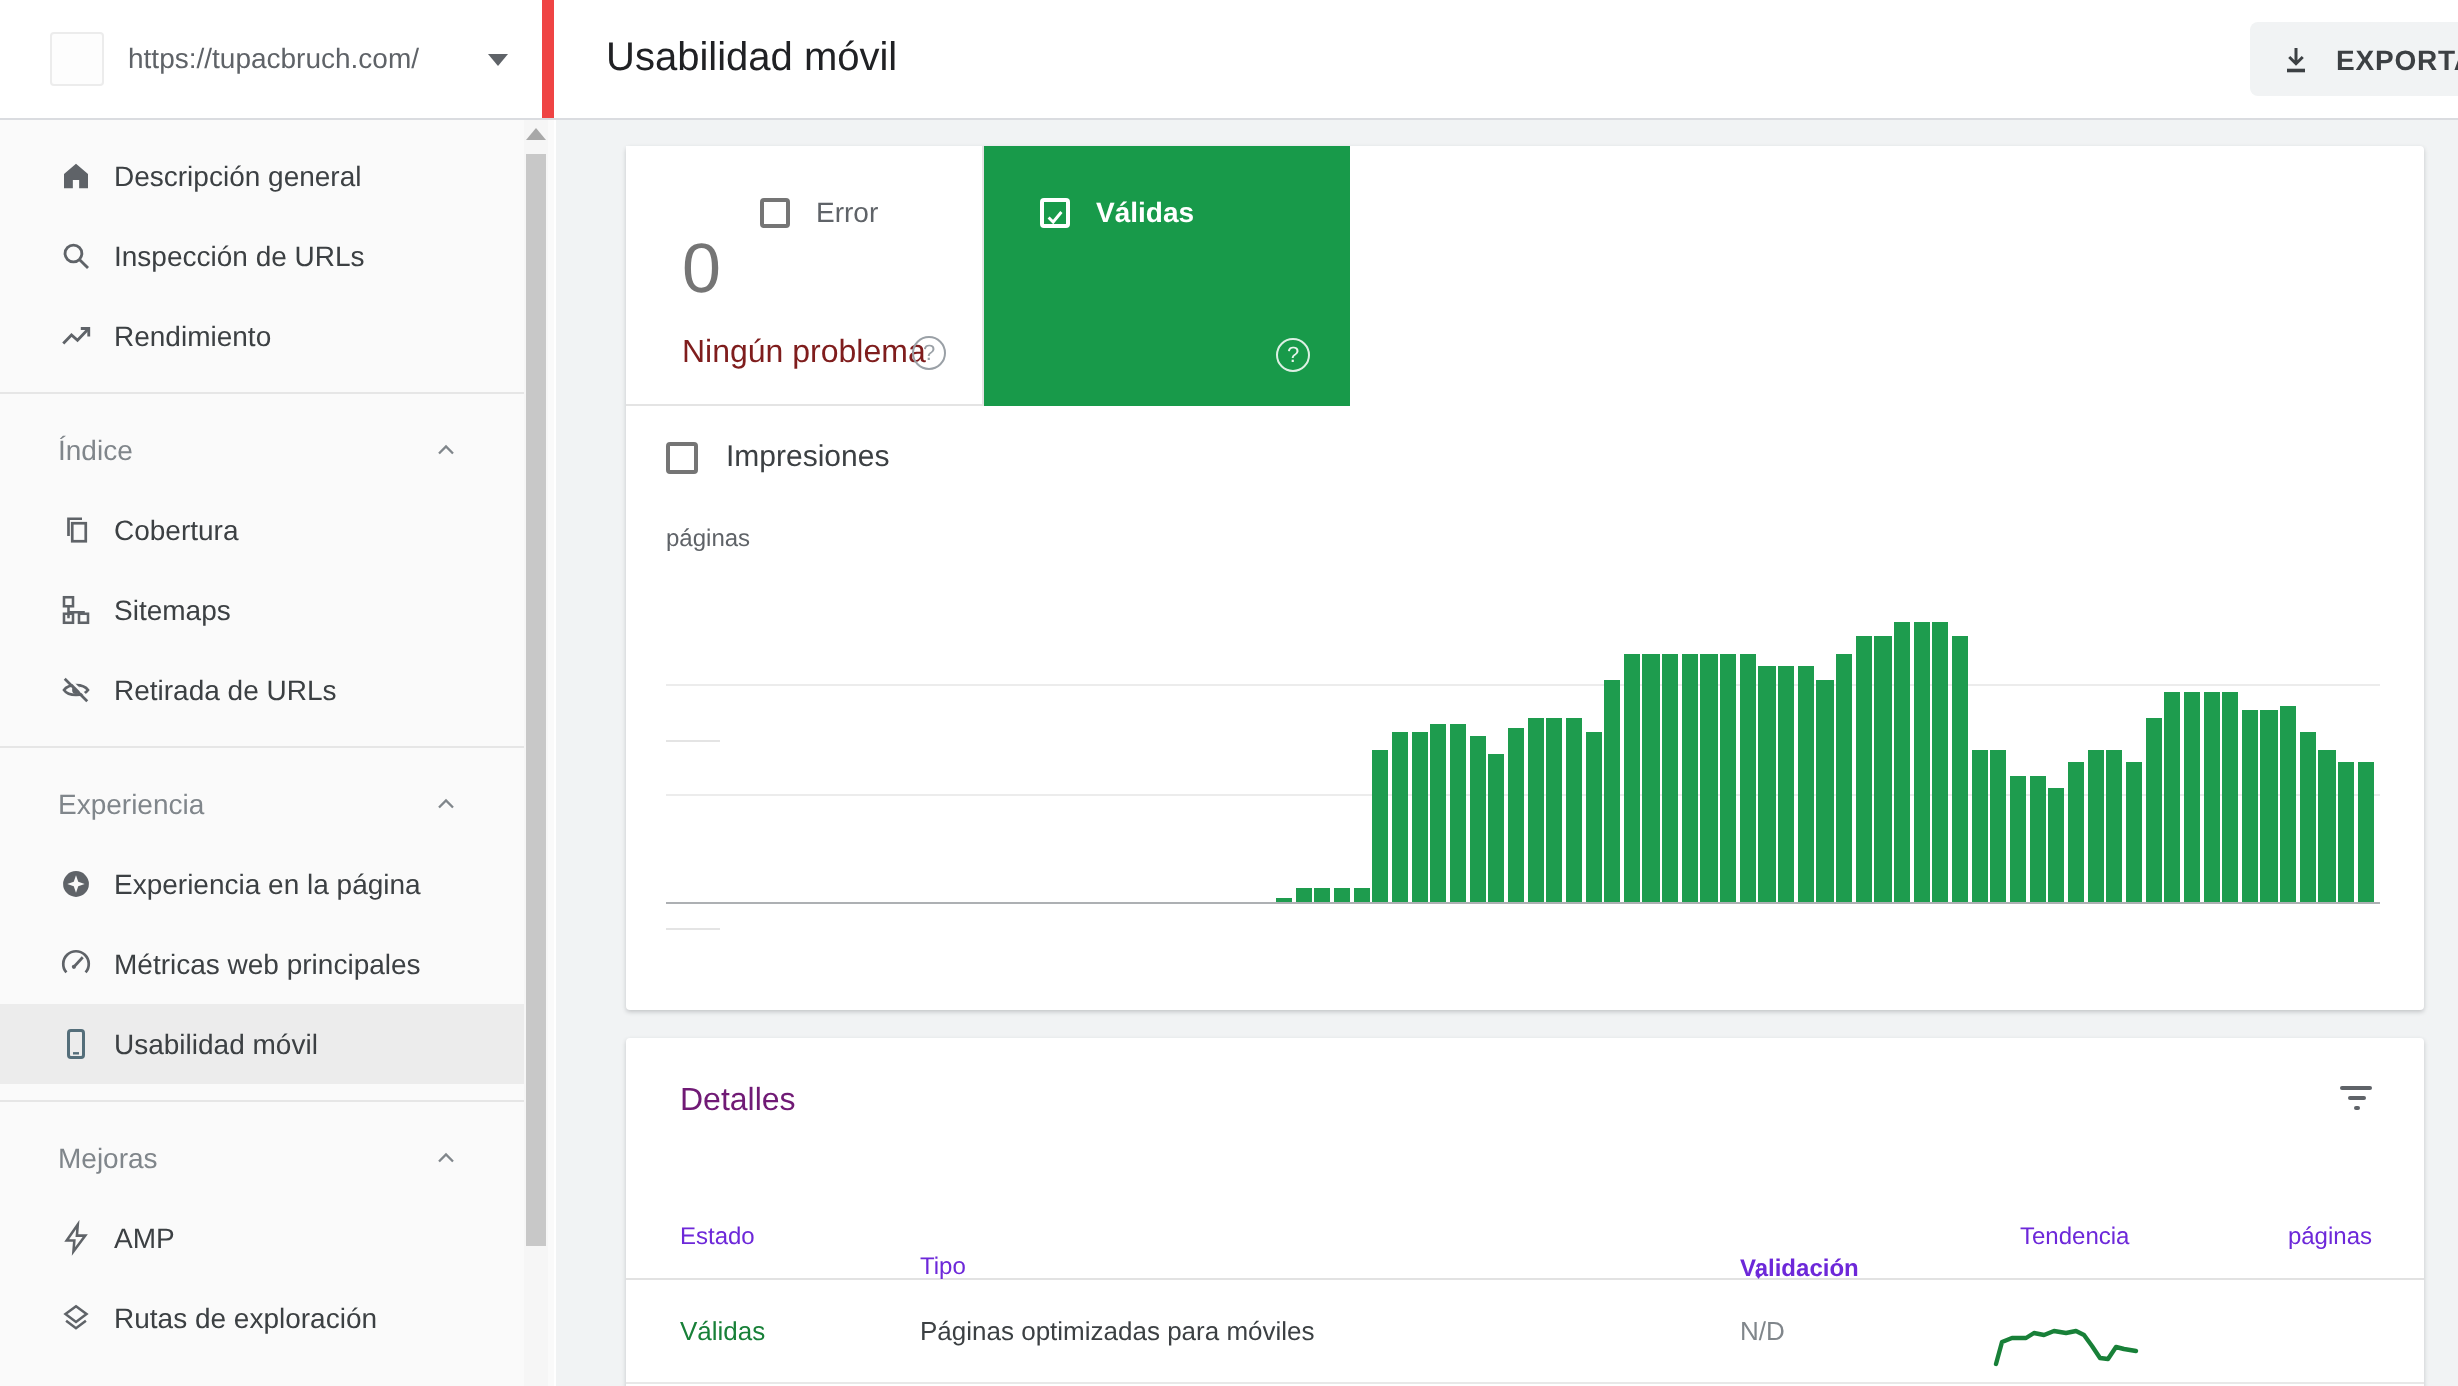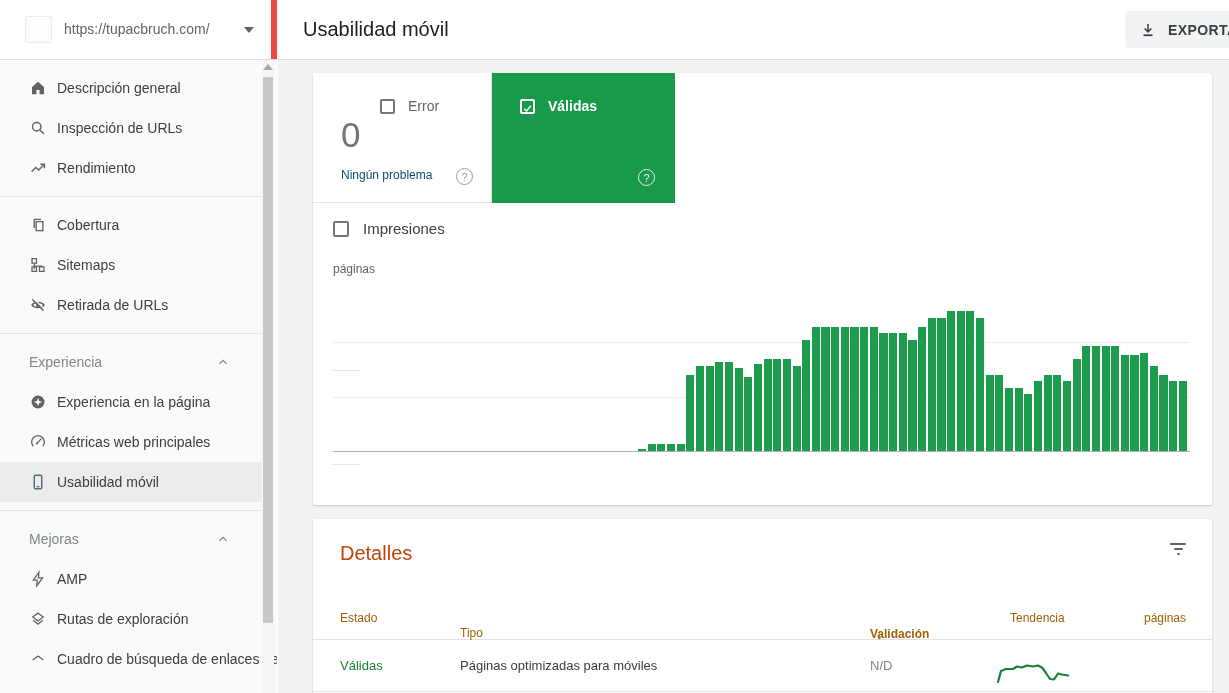--- a/index.html
+++ b/index.html
@@ -50,47 +50,47 @@
   .card-details { left:35px; top:459px; width:899px; height:260px; }
   
   .status-error { position:absolute; left:0; top:0; width:179px; height:130px; background:#fff;
                   border-right:1px solid #e4e4e4; border-bottom:1px solid #e4e4e4; cursor:pointer; }
   .status-valid { position:absolute; left:179px; top:0; width:183px; height:130px; cursor:pointer; }
   .cbx { width:15px; height:15px; border:2px solid #757575; border-radius:2px; background:#fff; }
   .cbx-white { width:15px; height:15px; border:2px solid #fff; border-radius:2px; display:flex; }
   .status-error .row1 { position:absolute; left:27px; top:25px; display:flex; align-items:center; gap:13px;margin-left:40px; }
   .status-error .row1 .t { color:#5f6368; font-size:14px; }
   .err-count { position:absolute; left:28px; top:42px; font-size:35px; color:#757575; }
-  .err-sub { position:absolute; left:28px; top:95px; font-size:12px; color:#0c4a6e; }
+  .err-sub { position:absolute; left:28px; top:95px; font-size:16px; color:#7f1d1d; }
   .help { width:17px; height:17px; border:1.5px solid #9aa0a6; border-radius:50%;
           color:#9aa0a6; font-size:11px; display:flex; align-items:center; justify-content:center; }
   .help.light { border-color:rgba(255,255,255,.85); color:rgba(255,255,255,.9); }
   .status-error .help { position:absolute; right:18px; bottom:17px; }
   .status-valid .row1 { position:absolute; left:28px; top:25px; display:flex; align-items:center; gap:13px; }
   .status-valid .row1 .t { color:#fff; font-size:14px; font-weight:bold; }
   .status-valid .help { position:absolute; right:20px; bottom:17px; }
   
   .impr-row { position:absolute; left:20px; top:147px; display:flex; align-items:center; gap:14px; cursor:pointer; }
   .impr-row .cbx { width:16px; height:16px; }
   .impr-row .t { font-size:15px; color:#3c4043; }
   .ylab { position:absolute; left:20px; top:189px; font-size:12px; color:#5f6368; }
   .plot { position:absolute; left:20px; top:217px; width:857px; height:162px; }
   .gridline { position:absolute; left:0; width:857px; height:1px; background:#ececec; }
   .gridstub { position:absolute; left:0; width:27px; height:1px; background:#e4e4e4; }
   .baseline { position:absolute; left:0; bottom:0; width:857px; height:1px; background:#adb0b3; }
   .bars { position:absolute; left:305px; bottom:1px; width:550px; height:161px;
           display:flex; align-items:flex-end; }
   .bar { flex:1; margin-right:1.5px; background:#1e9c4e; }
   
-  .details-title { position:absolute; left:27px; top:23px; font-size:20px; color:#c2410c; }
+  .details-title { position:absolute; left:27px; top:23px; font-size:16px; color:#701a75; }
   .filter-icon { position:absolute; right:25px; top:24px; width:18px; height:16px; cursor:pointer; }
   .filter-icon i { display:block; height:2px; background:#5f6368; border-radius:1px; margin:0 auto 3px; }
   .filter-icon .l1{ width:16px; } .filter-icon .l2{ width:9px; } .filter-icon .l3{ width:3px; }
   .thead { position:absolute; left:0; top:76px; width:899px; height:45px; border-bottom:1px solid #e2e2e2; }
-  .thead span { position:absolute; top:16px; font-size:12px; color:#a16207; }
+  .thead span { position:absolute; top:16px; font-size:12px; color:#6d28d9; }
   .th-estado { left:27px; } .th-tipo { left:147px;margin-top:15px; }
   .th-validacion { left:557px; color:#3c4043 !important; font-weight:bold; cursor:pointer; }
   .th-validacion .arr { font-weight:normal; font-size:13px; margin-left:6px; }
   .th-tendencia { left:697px; } .th-paginas { right:26px; }
   .trow { position:absolute; left:0; top:121px; width:899px; height:52px; border-bottom:1px solid #e8e8e8; cursor:pointer; }
   .trow span { position:absolute; top:18px; font-size:13px; }
   .td-estado { left:27px; color:#188038; }
   .td-tipo { left:147px; color:#3c4043; }
   .td-validacion { left:557px; color:#80868b; }
   .td-spark { position:absolute; left:682px; top:12px; width:80px; height:28px; }
@@ -137,20 +137,28 @@
       <div class="side-item">
         <span class="ic">
           <svg width="18" height="18" viewBox="0 0 24 24">
             <path d="M3.5 17 L9 11.3 L13 14.8 L20 7.5" stroke="#5f6368" stroke-width="1.9" fill="none"></path>
             <path d="M15.2 7 H20.5 V12.3" stroke="#5f6368" stroke-width="1.9" fill="none"></path>
           </svg>
         </span>
                      <span class="lbl">Rendimiento</span>
       </div>
       <div class="side-divider"></div>
+      <div class="side-section">
+        <span class="lbl">Índice</span>
+                     <span class="chev">
+          <svg width="14" height="14" viewBox="0 0 24 24">
+            <path d="M6 15 L12 9 L18 15" stroke="#80868b" stroke-width="2" fill="none"></path>
+          </svg>
+        </span>
+      </div>
       <div class="side-item">
         <span class="ic">
           <svg width="18" height="18" viewBox="0 0 24 24">
             <path d="M7 16 V4.5 H16" stroke="#5f6368" stroke-width="1.8" fill="none"></path>
             <rect x="9.5" y="7.5" width="9" height="12" stroke="#5f6368" stroke-width="1.8" fill="none"></rect>
           </svg>
         </span>
                      <span class="lbl">Cobertura</span>
       </div>
       <div class="side-item">

